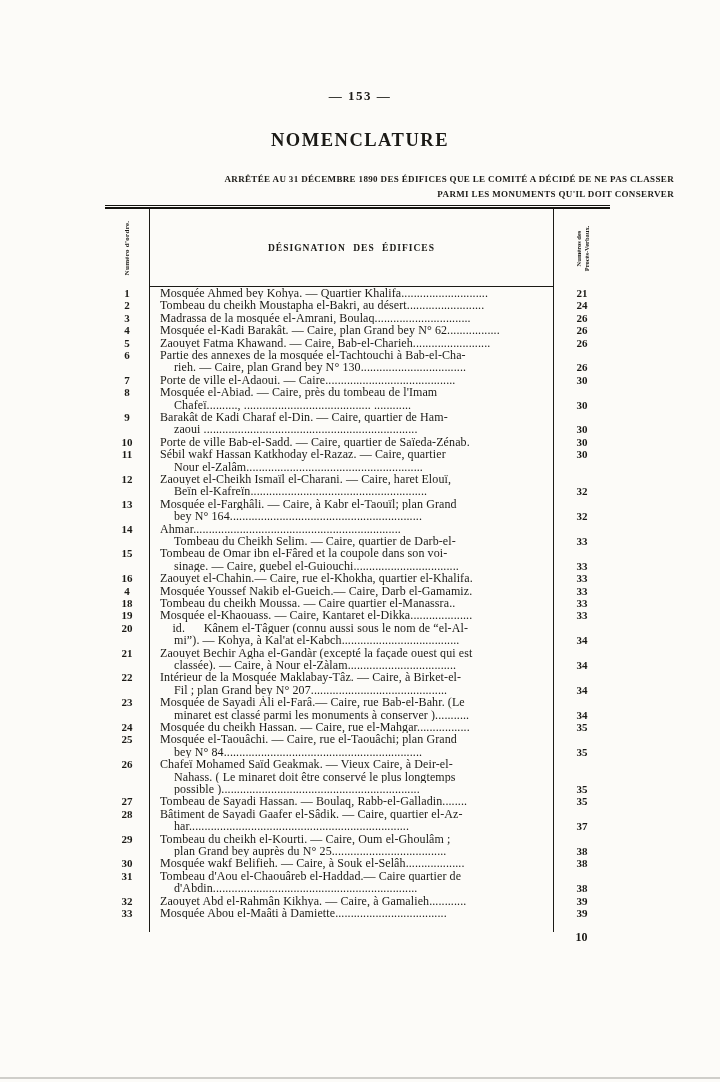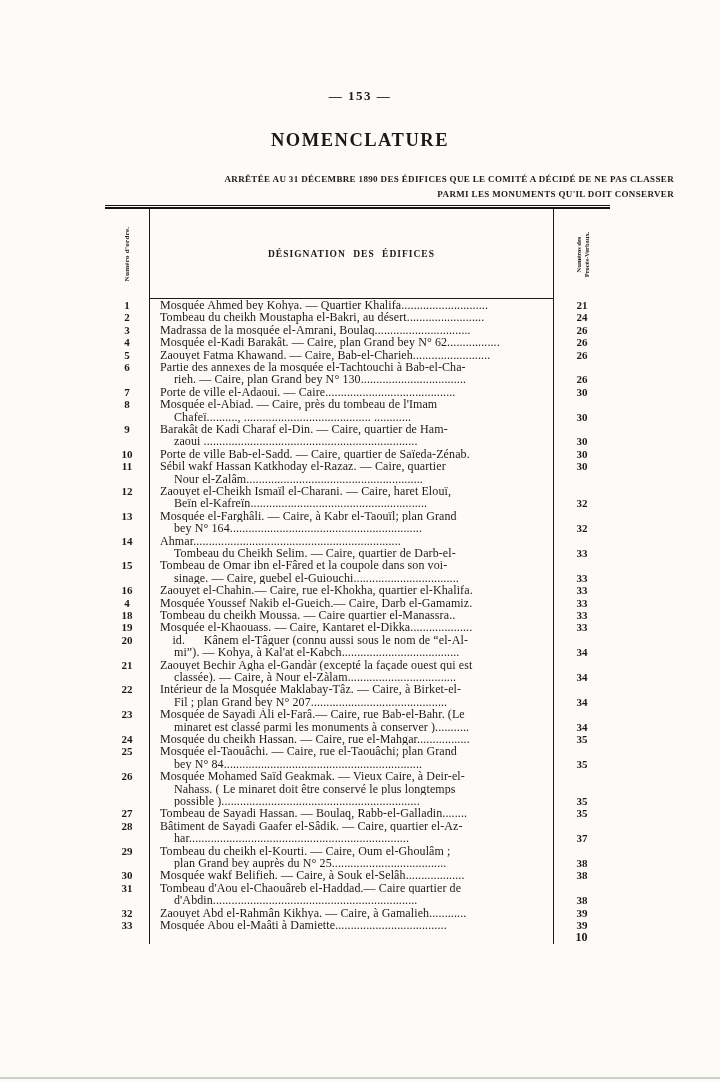--- a/index.html
+++ b/index.html
@@ -22,21 +22,21 @@
   .subtitle{
     position:absolute;top:159px;left:46px;width:628px;
     text-align:right;font-size:9px;font-weight:bold;letter-spacing:.35px;
     line-height:15px;
     margin-top:13px;
   }
   .nom-table{
     position:absolute;left:105px;top:205px;width:505px;
   }
   .top-rule{height:1px;border-top:1.6px solid #14130f;border-bottom:2.6px solid #14130f;}
-  .thead{display:flex;height:90px;}
+  .thead{display:flex;height:78px;}
   .col-num{width:45px;border-right:1.5px solid #1b1a16;box-sizing:border-box;}
   .col-text{flex:1;box-sizing:border-box;}
   .col-page{width:57px;border-left:1.5px solid #1b1a16;box-sizing:border-box;}
   .thead .col-num,.thead .col-page{display:flex;align-items:center;justify-content:center;}
   .thead .col-text{display:flex;align-items:center;justify-content:center;border-bottom:1.6px solid #1b1a16;}
   .rot{transform:rotate(-90deg);font-weight:bold;}
   .rot-order{font-size:7px;letter-spacing:.3px;white-space:nowrap;}
   .rot-pv{width:76px;font-size:6.5px;line-height:7.5px;text-align:center;}
   .designation-h{font-size:9.5px;font-weight:bold;letter-spacing:1px;word-spacing:4px;}
   .tbody .row{display:flex;}
@@ -320,21 +320,21 @@
             <div class="line">Mosquée el-Taouâchi. — Caire, rue el-Taouâchi; plan Grand</div>
             <div class="line">bey N° 84................................................................</div>
           </div>
           <div class="col-page">
             <div style="padding-top: 12.4px;">35</div>
           </div>
         </div>
         <div class="row">
           <div class="col-num">26</div>
           <div class="col-text">
-            <div class="line">Mosquée Mohamed Saïd Geakmak. — Vieux Caire, à Deir-el-</div>
+            <div class="line">Chafeï Mohamed Saïd Geakmak. — Vieux Caire, à Deir-el-</div>
             <div class="line">Nahass. ( Le minaret doit être conservé le plus longtemps</div>
             <div class="line">possible )................................................................</div>
           </div>
           <div class="col-page">
             <div style="padding-top: 24.8px;">35</div>
           </div>
         </div>
         <div class="row">
           <div class="col-num">27</div>
           <div class="col-text">

